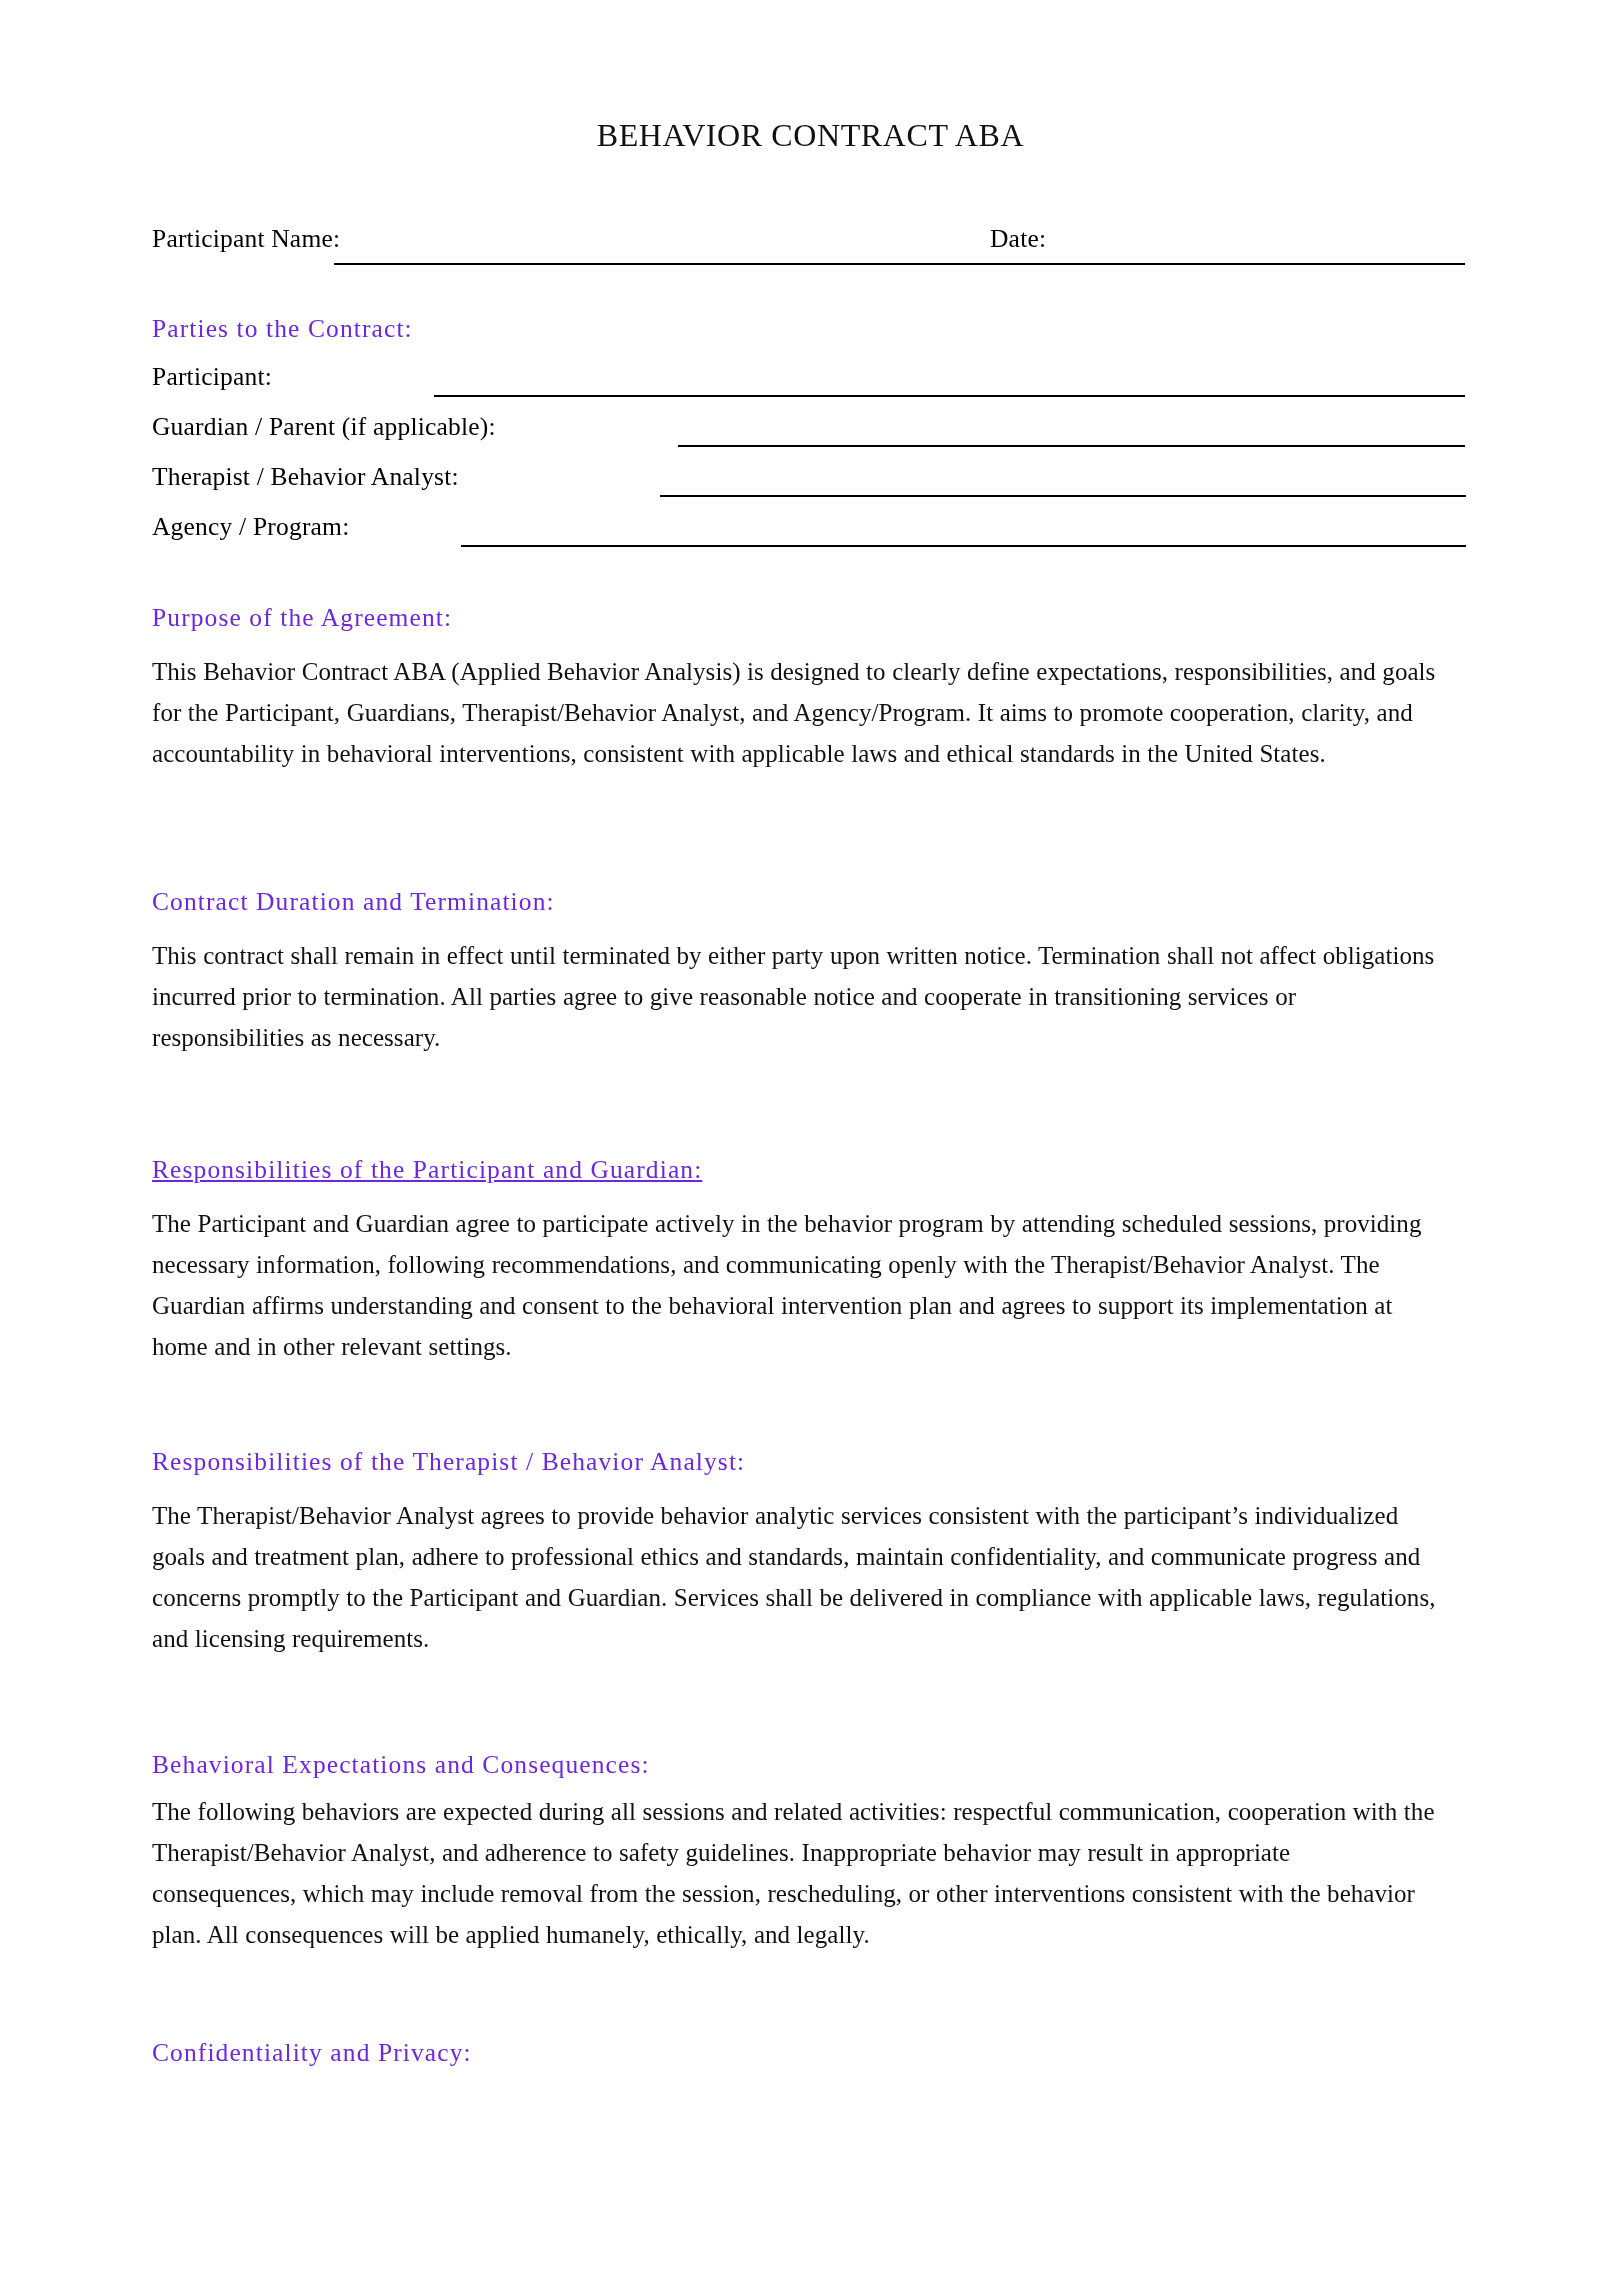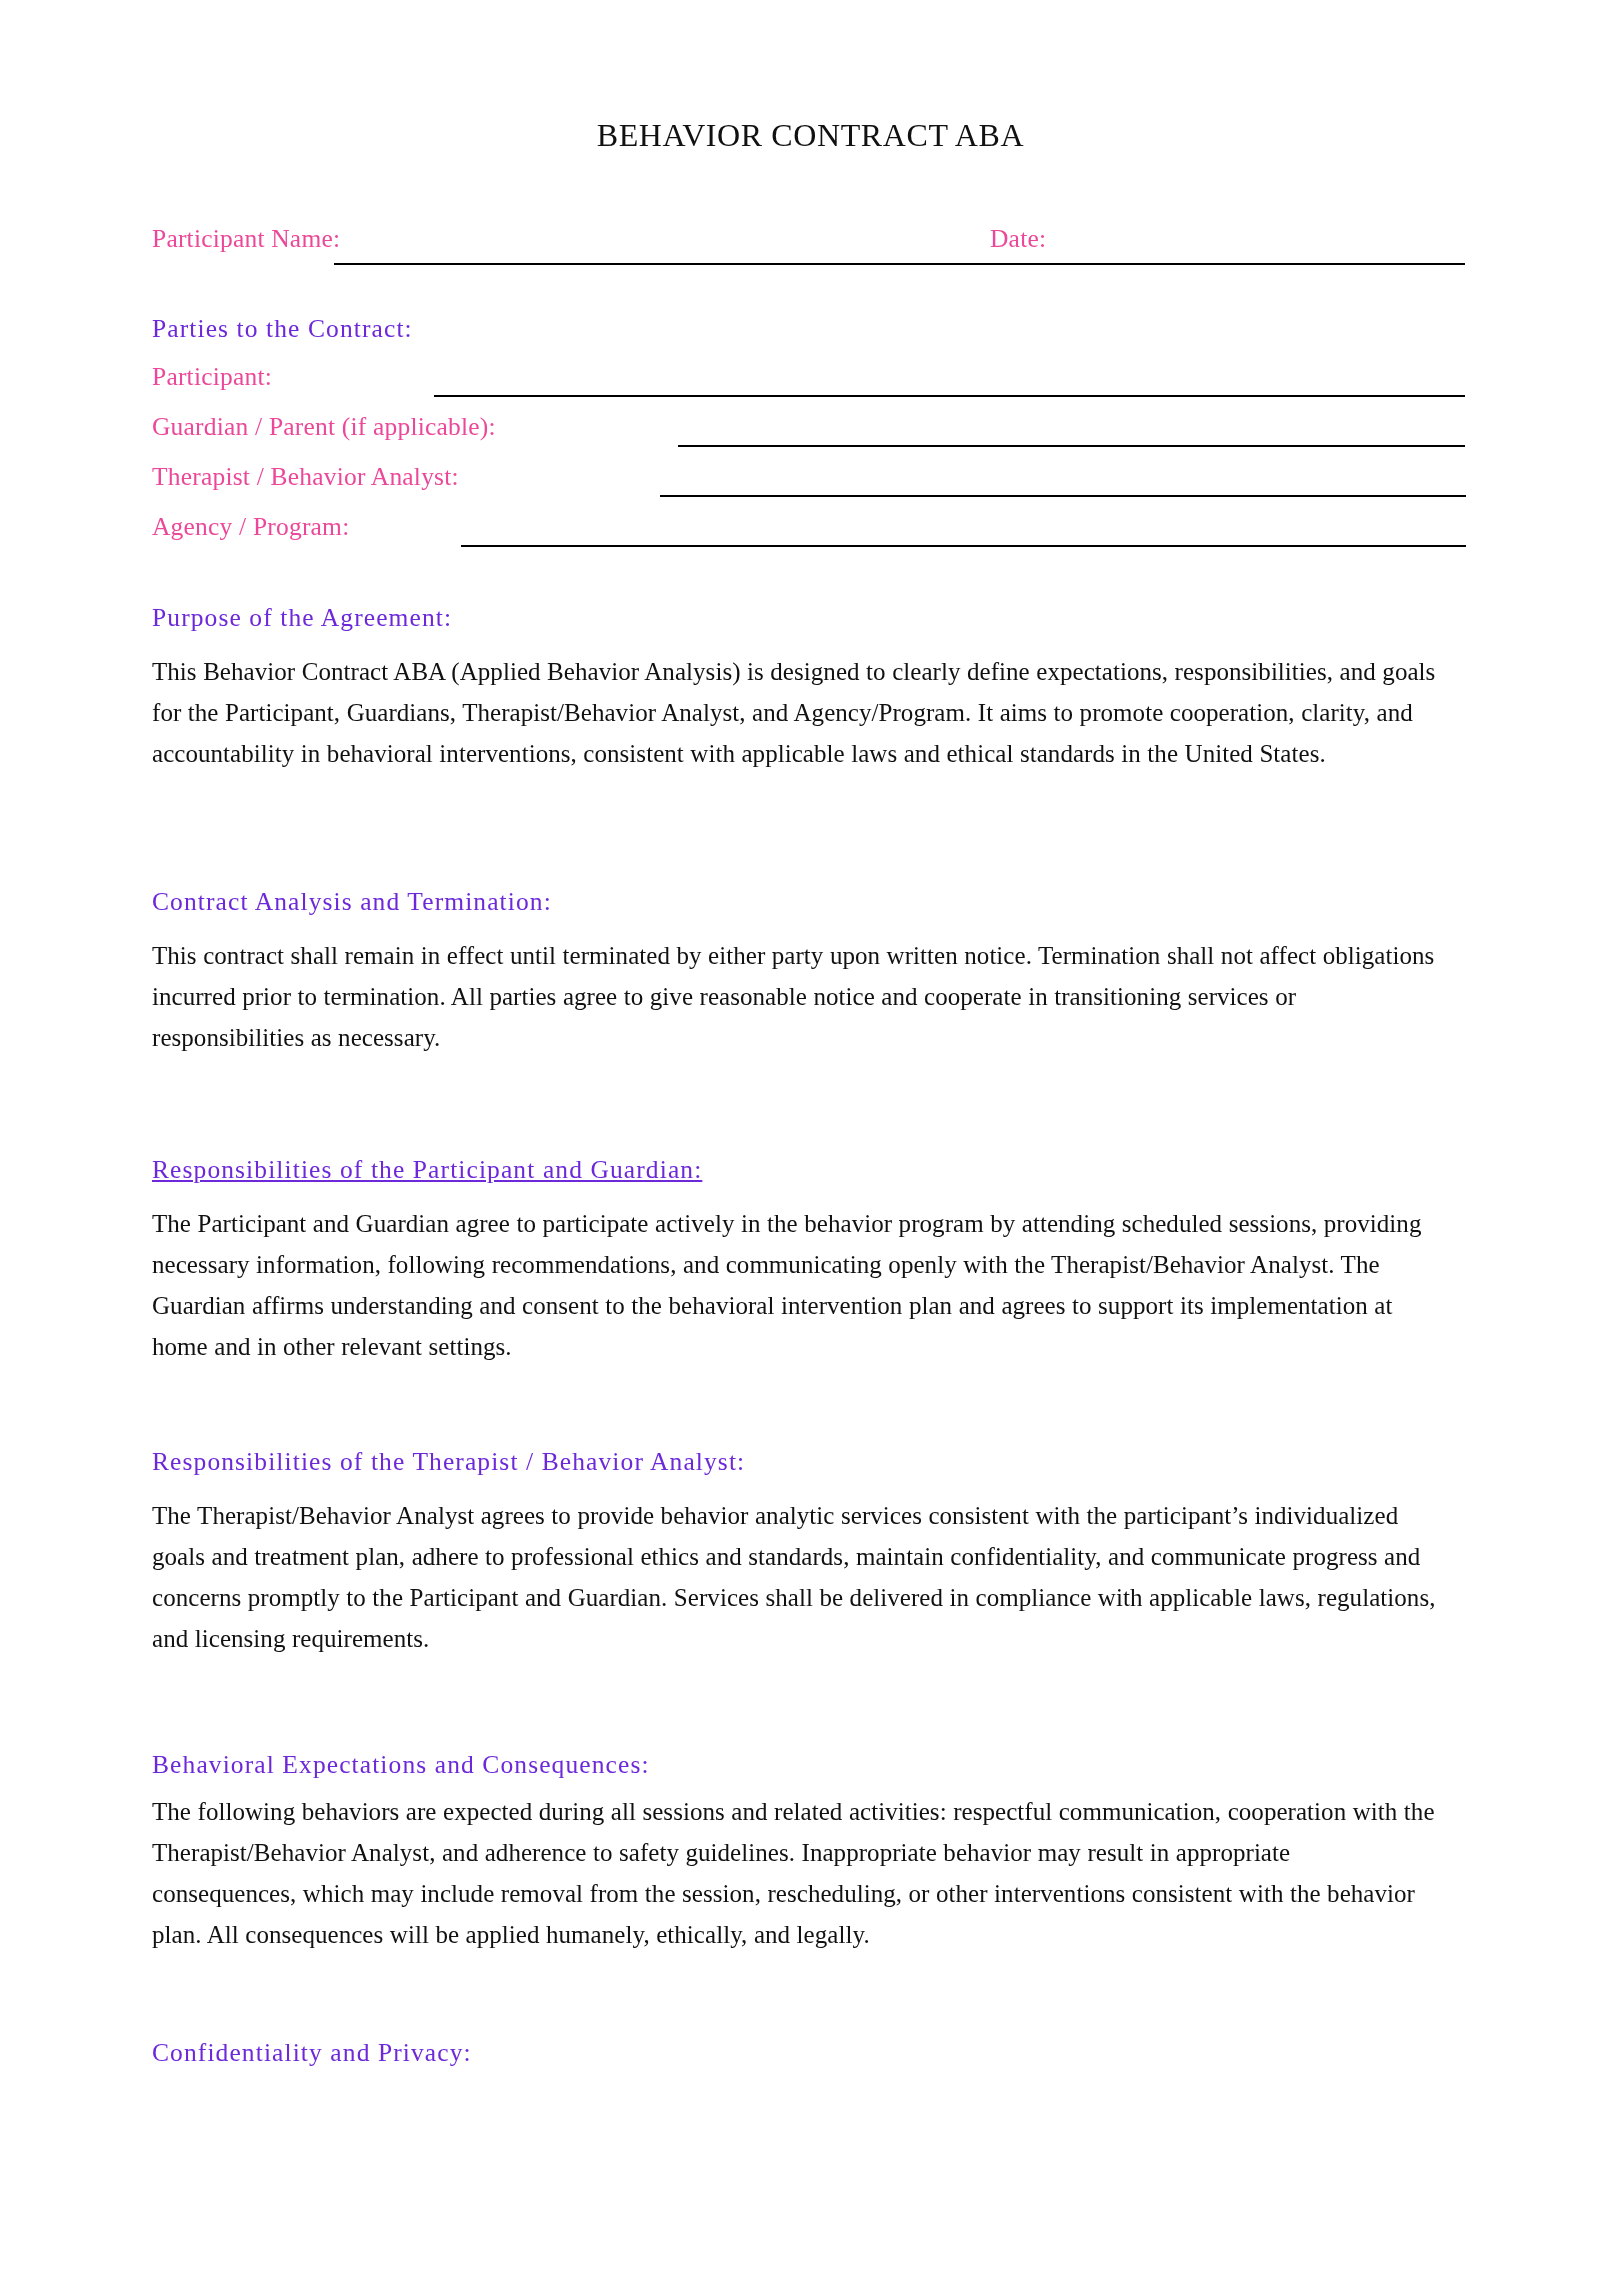--- a/index.html
+++ b/index.html
@@ -39,21 +39,21 @@
   
   .abs {
     position: absolute;
     white-space: nowrap;
   }
 
   .label {
     font-size: 25.5px;
     line-height: 1.25;
     letter-spacing: 0.2px;
-    color: #ec4899;
+    color: #000000;
   }
 
   
   .rule {
     position: absolute;
     height: 0;
     border-top: 2.9px solid #000000;
   }
 
   
@@ -104,21 +104,21 @@
 
   <div class="abs label" style="left:152px; top:461px;">Therapist / Behavior Analyst:</div>
   <div class="rule" style="left:660px; top:495px; width:806px;"></div>
 
   <div class="abs label" style="left:152px; top:511px;">Agency / Program:</div>
   <div class="rule" style="left:461px; top:545px; width:1005px;"></div>
 
   <div class="section-heading" style="top:601px;">Purpose of the Agreement:</div>
   <div class="body-par" style="top:651px;">This Behavior Contract ABA (Applied Behavior Analysis) is designed to clearly define expectations, responsibilities, and goals for the Participant, Guardians, Therapist/Behavior Analyst, and Agency/Program. It aims to promote cooperation, clarity, and accountability in behavioral interventions, consistent with applicable laws and ethical standards in the United States.</div>
 
-  <div class="section-heading" style="top:885px;">Contract Analysis and Termination:</div>
+  <div class="section-heading" style="top:885px;">Contract Duration and Termination:</div>
   <div class="body-par" style="top:935px;">This contract shall remain in effect until terminated by either party upon written notice. Termination shall not affect obligations incurred prior to termination. All parties agree to give reasonable notice and cooperate in transitioning services or responsibilities as necessary.</div>
 
   <div class="section-heading" style="top:1153px;text-decoration:underline;">Responsibilities of the Participant and Guardian:</div>
   <div class="body-par" style="top:1203px;">The Participant and Guardian agree to participate actively in the behavior program by attending scheduled sessions, providing necessary information, following recommendations, and communicating openly with the Therapist/Behavior Analyst. The Guardian affirms understanding and consent to the behavioral intervention plan and agrees to support its implementation at home and in other relevant settings.</div>
 
   <div class="section-heading" style="top:1445px;">Responsibilities of the Therapist / Behavior Analyst:</div>
   <div class="body-par" style="top:1495px;">The Therapist/Behavior Analyst agrees to provide behavior analytic services consistent with the participant’s individualized goals and treatment plan, adhere to professional ethics and standards, maintain confidentiality, and communicate progress and concerns promptly to the Participant and Guardian. Services shall be delivered in compliance with applicable laws, regulations, and licensing requirements.</div>
 
   <div class="section-heading" style="top:1741px;margin-top:7px;">Behavioral Expectations and Consequences:</div>
   <div class="body-par" style="top:1791px;">The following behaviors are expected during all sessions and related activities: respectful communication, cooperation with the Therapist/Behavior Analyst, and adherence to safety guidelines. Inappropriate behavior may result in appropriate consequences, which may include removal from the session, rescheduling, or other interventions consistent with the behavior plan. All consequences will be applied humanely, ethically, and legally.</div>

